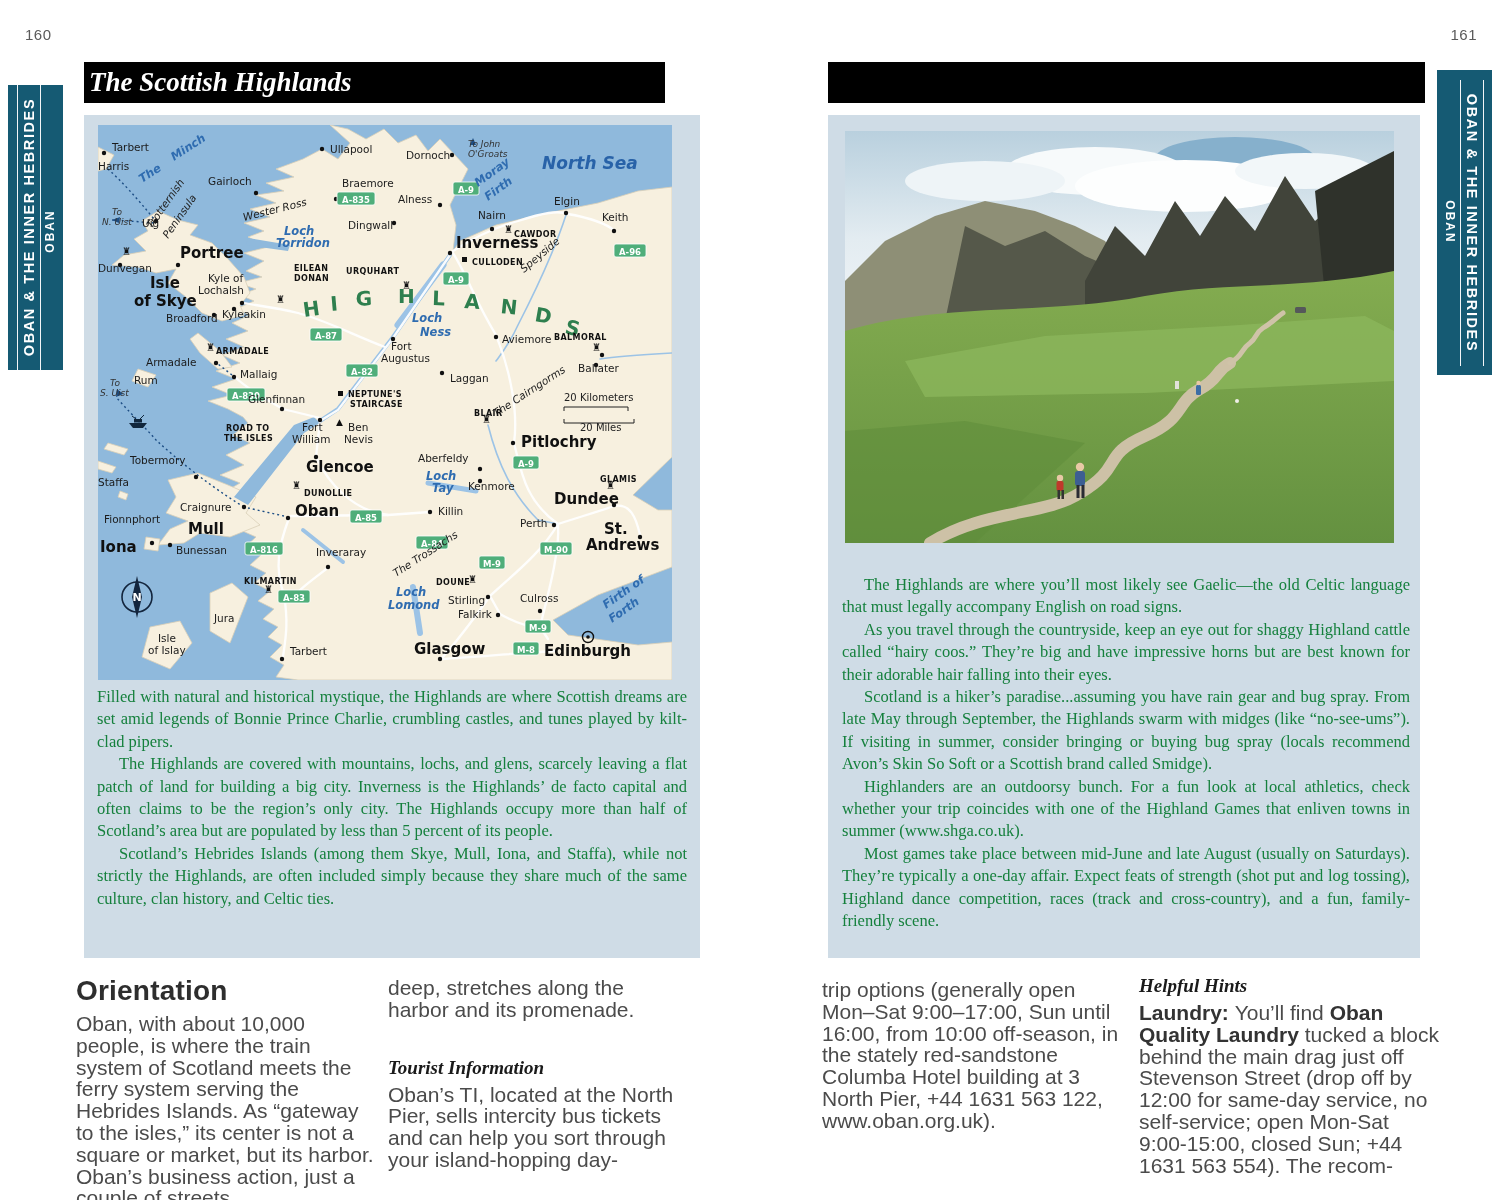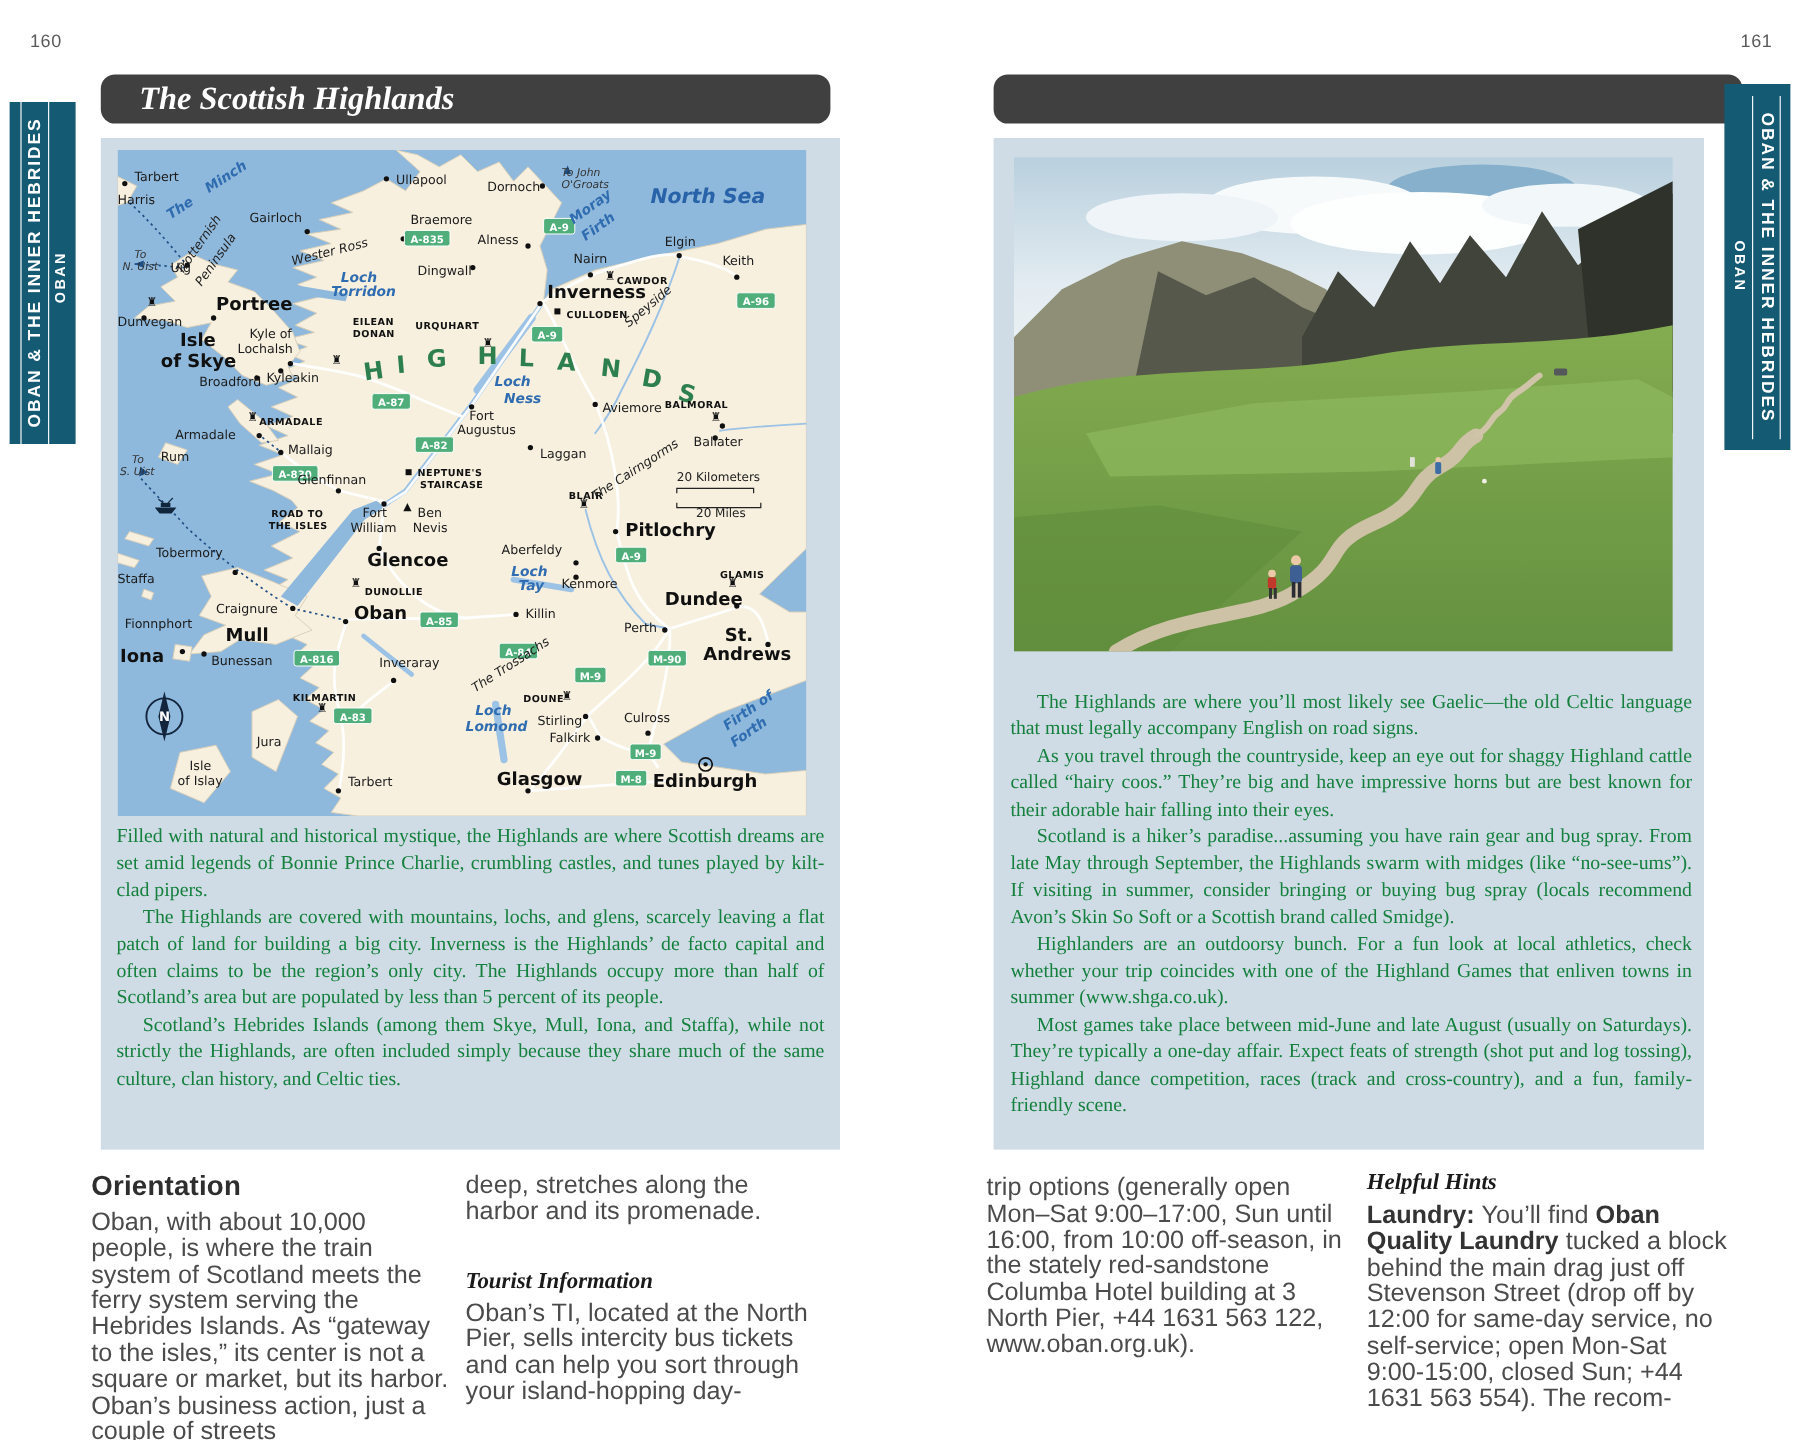--- a/index.html
+++ b/index.html
@@ -6,29 +6,29 @@
   body{width:1500px;height:1200px;position:relative;font-family:"Liberation Sans",sans-serif;overflow:hidden;}
   .abs{position:absolute;}
   .pagenum{font-size:15px;color:#5a5a5a;letter-spacing:.5px;}
   .tab{background:#155a73;}
   .tab-main{position:absolute;color:#fff;font-weight:bold;font-size:14.5px;letter-spacing:1.6px;text-align:center;
     border-top:1.5px solid rgba(255,255,255,.95);border-bottom:1.5px solid rgba(255,255,255,.95);
     padding:3px 0;white-space:nowrap;}
   .tab-sub{position:absolute;color:#fff;font-weight:bold;font-size:12px;letter-spacing:2px;text-align:center;white-space:nowrap;}
   .rot-ccw{transform:rotate(-90deg);}
   .rot-cw{transform:rotate(90deg);}
-  .band{background:#404040;color:#fff;font-family:"Liberation Serif",serif;font-style:italic;font-weight:bold;
-    font-size:27px;line-height:41px;padding-left:32px;border-radius:12px;}
+  .band{background:#000000;color:#fff;font-family:"Liberation Serif",serif;font-style:italic;font-weight:bold;
+    font-size:27px;line-height:41px;padding-left:5px;}
   .bluebox{background:#cfdce6;}
   .serifcopy{font-family:"Liberation Serif",serif;font-size:16.5px;line-height:22.4px;color:#15803d;text-align:justify;}
   .serifcopy p{margin:0;}
   .serifcopy p.ind{text-indent:22px;}
   .sanscopy{font-size:21px;line-height:21.8px;color:#4b4b4b;}
   .sanscopy p{margin:0 0 0 0;}
-  .h-sans{font-size:23px;font-weight:bold;color:#2e2e2e;margin:0 0 6px 0;letter-spacing:.2px;}
+  .h-sans{font-size:28px;font-weight:bold;color:#2e2e2e;margin:0 0 6px 0;letter-spacing:.2px;}
   .h-serif{font-family:"Liberation Serif",serif;font-style:italic;font-weight:bold;font-size:19px;color:#1a1a1a;margin:14px 0 5px 0;}
   .sanscopy strong{color:#333;}
   svg text{font-family:"DejaVu Sans",sans-serif;}
   .ml-t{font-size:10.5px;fill:#1b1b1b;}
   .ml-T{font-size:15px;font-weight:600;fill:#101010;}
   .ml-w{font-size:11.5px;font-style:italic;font-weight:600;fill:#2f6cb0;}
   .ml-W{font-size:17px;font-style:italic;font-weight:bold;fill:#2862a8;}
   .ml-s{font-size:8px;letter-spacing:.4px;fill:#111;font-weight:600;}
   .ml-i{font-size:9px;font-style:italic;fill:#333;}
   .ml-r{font-size:10.5px;fill:#222;font-style:italic;}

